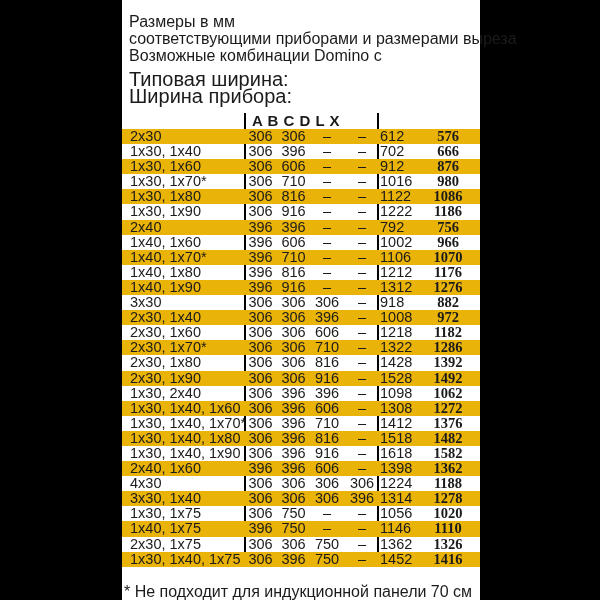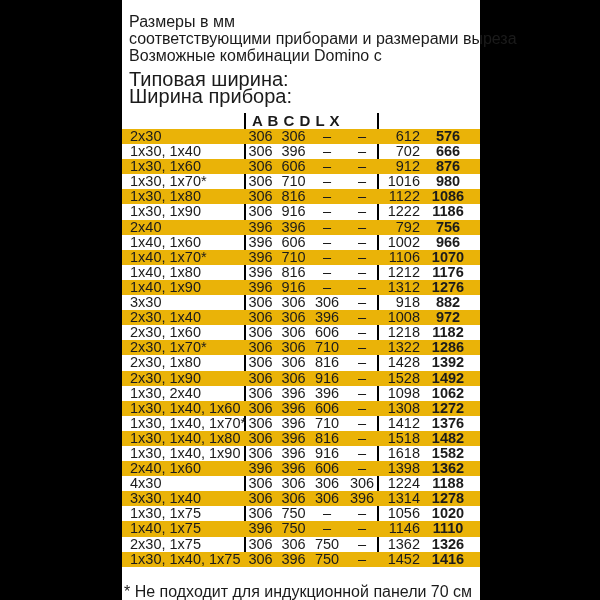--- a/index.html
+++ b/index.html
@@ -27,22 +27,22 @@
   }
   .rows { position:absolute; left:0; top:16px; width:358px; }
   .trow { position:relative; height:15.1px; line-height:15.1px; font-size:14.5px; }
   .trow.odd { background:#eab308; }
   .trow span { position:absolute; top:0; height:15.1px; }
   .c-label { left:8px; white-space:nowrap; }
   .c-a { left:123px; width:31px; text-align:center; }
   .c-b { left:156px; width:31px; text-align:center; }
   .c-c { left:188px; width:34px; text-align:center; }
   .c-d { left:223px; width:34px; text-align:center; }
-  .c-l { left:258px; width:40px; text-align:right; }
-  .c-x { left:306px; width:40px; text-align:center; font-weight:700; }
+  .c-l { left:258px; width:40px; text-align:left; }
+  .c-x { left:306px; width:40px; text-align:center; font-weight:700;font-family:Liberation Serif, serif; }
 
   .footnote { position:absolute; left:2px; top:575px; font-size:16px; white-space:nowrap; }
 </style>
 </head>
 <body>
 
 <div class="panel panel-left"></div>
 <div class="panel panel-right"></div>
 
 <div class="content">

